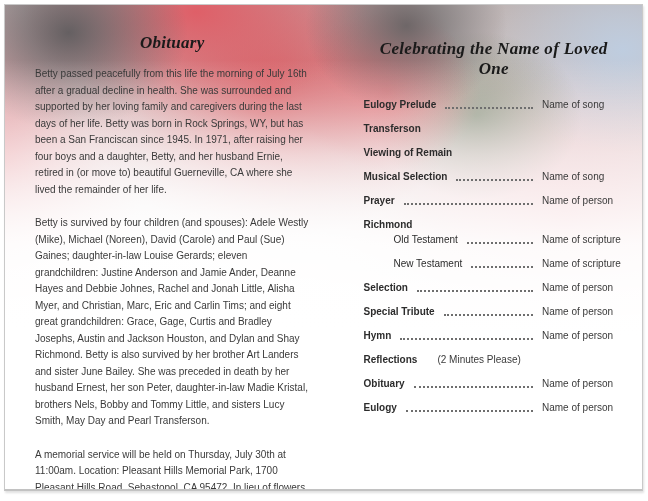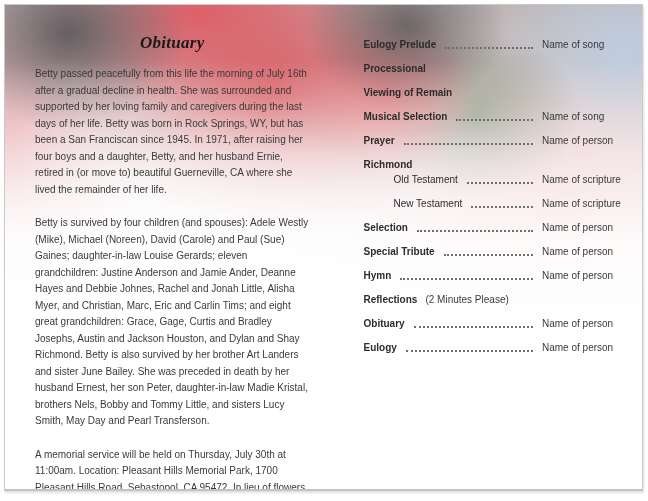--- a/index.html
+++ b/index.html
@@ -64,21 +64,21 @@
     font-size:10px; line-height:16.5px; color:#3a3a3a;
     margin:0 0 17px 0;
   }
   
   .program{font-size:10px; color:#2c2c2c;}
   .row{
     display:flex; align-items:center;
     margin:0 0 13px 0; min-height:11px;
   }
   .row .lbl{font-weight:bold; white-space:nowrap;}
-  .row .note{font-weight:normal; white-space:nowrap; margin-left:8px; color:#3a3a3a;}
+  .row .note{font-weight:normal; white-space:nowrap; margin-left:20px; color:#3a3a3a;}
   .row .dots{
     flex:1; margin:0 9px;
     border-bottom:2px dotted #6e6e6e;
     position:relative; top:3px;
     min-width:20px;
   }
   .row .val{
     width:82px; flex:0 0 82px;
     font-weight:normal; color:#3a3a3a;
     white-space:nowrap;
@@ -97,28 +97,29 @@
     <div class="page-left">
       <h1 class="title">Obituary</h1>
       <div class="obit-body" id="obituary-paragraphs">
           <p>Betty passed peacefully from this life the morning of July 16th after a gradual decline in health.  She was surrounded and supported by her loving family and caregivers during the last days of her life.  Betty was born in Rock Springs, WY, but has been a San Franciscan since 1945.  In 1971, after raising her four boys and a daughter, Betty, and her husband Ernie, retired in (or move to) beautiful Guerneville, CA where she lived the remainder of her life.</p>
           <p>Betty is survived by four children (and spouses): Adele Westly (Mike), Michael (Noreen), David (Carole) and Paul (Sue) Gaines; daughter-in-law Louise Gerards;  eleven grandchildren: Justine Anderson and Jamie Ander, Deanne Hayes and Debbie Johnes, Rachel and Jonah Little, Alisha Myer, and Christian, Marc, Eric and Carlin Tims;  and eight great grandchildren: Grace, Gage, Curtis and Bradley Josephs, Austin and Jackson Houston, and Dylan and Shay Richmond.  Betty is also survived by her brother Art Landers and sister June Bailey.  She was preceded in death by her husband Ernest, her son Peter, daughter-in-law Madie Kristal, brothers Nels, Bobby and Tommy Little, and sisters Lucy Smith, May Day and Pearl Transferson.</p>
           <p>A memorial service will be held on Thursday, July 30th at 11:00am.  Location:  Pleasant Hills Memorial Park, 1700 Pleasant Hills Road, Sebastopol, CA 95472.  In lieu of flowers, donations may be made to (NAME and ADDRESS).</p>
         </div>
     </div>
 
     <div class="page-right">
+      <h1 class="title">Celebrating the Name of Loved One</h1>
       <div class="program" id="program-list">
           <div class="row">
             <span class="lbl">Eulogy Prelude</span>
             <span class="dots"></span>
             <span class="val">Name of song</span>
           </div>
           <div class="row">
-            <span class="lbl">Processional</span>
+            <span class="lbl">Transferson</span>
           </div>
           <div class="row">
             <span class="lbl">Viewing of Remain</span>
           </div>
           <div class="row">
             <span class="lbl">Musical Selection</span>
             <span class="dots"></span>
             <span class="val">Name of song</span>
           </div>
           <div class="row">

